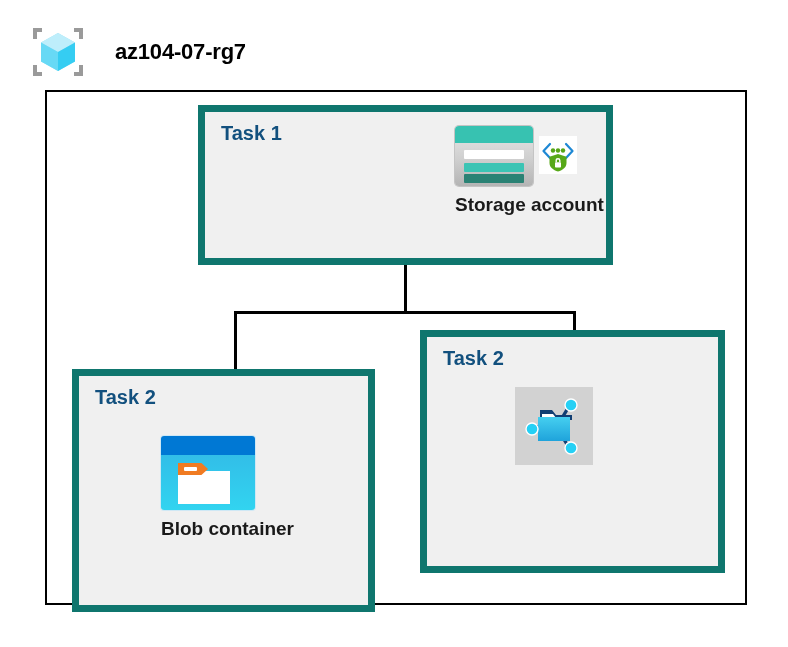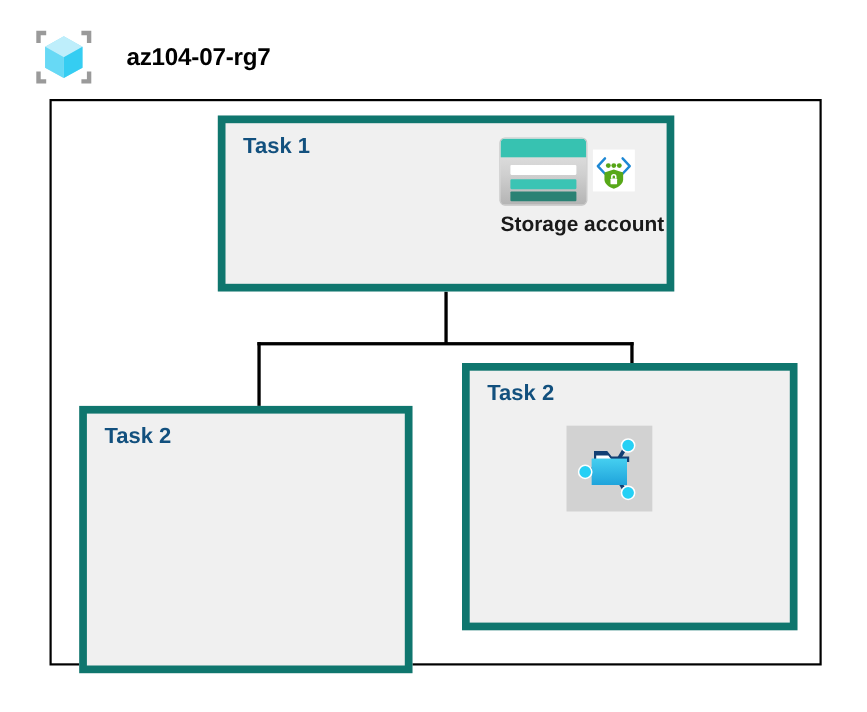--- a/index.html
+++ b/index.html
@@ -176,20 +176,30 @@
           </svg>
         </span>
       </div>
       <span class="node-caption">Storage account</span>
     </div>
   </div>
 
   <div class="task-box" id="task2-box">
     <span class="task-label">Task 2</span>
 
+    <div class="node" id="node-blob">
+      <span class="blob-icon">
+        <span class="blob-titlebar"></span>
+        <span class="blob-body"></span>
+        <span class="blob-doc"></span>
+        <span class="blob-tab"></span>
+        <span class="blob-tab-slot"></span>
+      </span>
+      <span class="node-caption">Blob container</span>
+    </div>
   </div>
 
   <div class="task-box" id="task3-box">
     <span class="task-label">Task 2</span>
 
     <div class="node" id="node-fileshare">
       <span class="fs-icon-plate">
         <svg width="64" height="64" viewBox="0 0 64 64" xmlns="http://www.w3.org/2000/svg">
 
           <g stroke="#123F73" stroke-width="3.4" fill="none">

